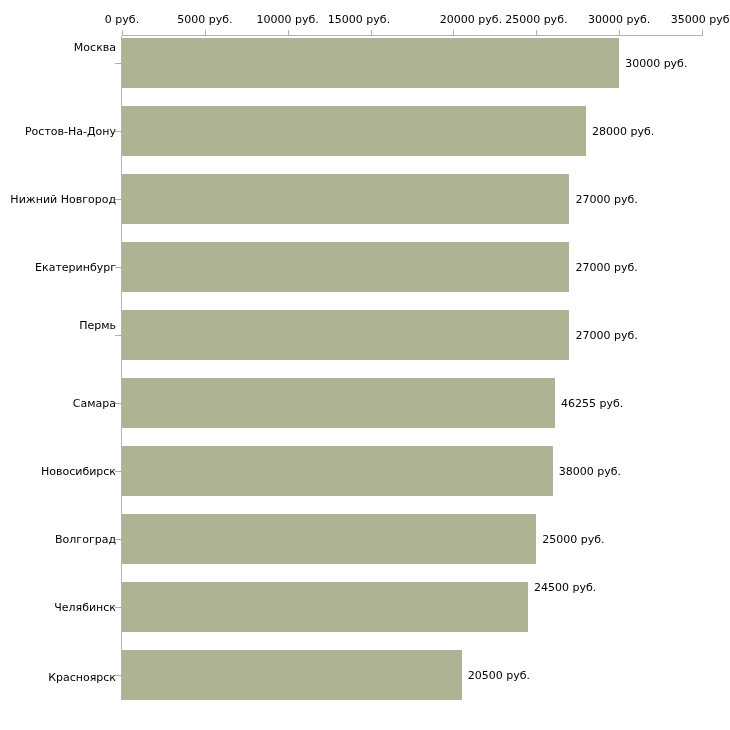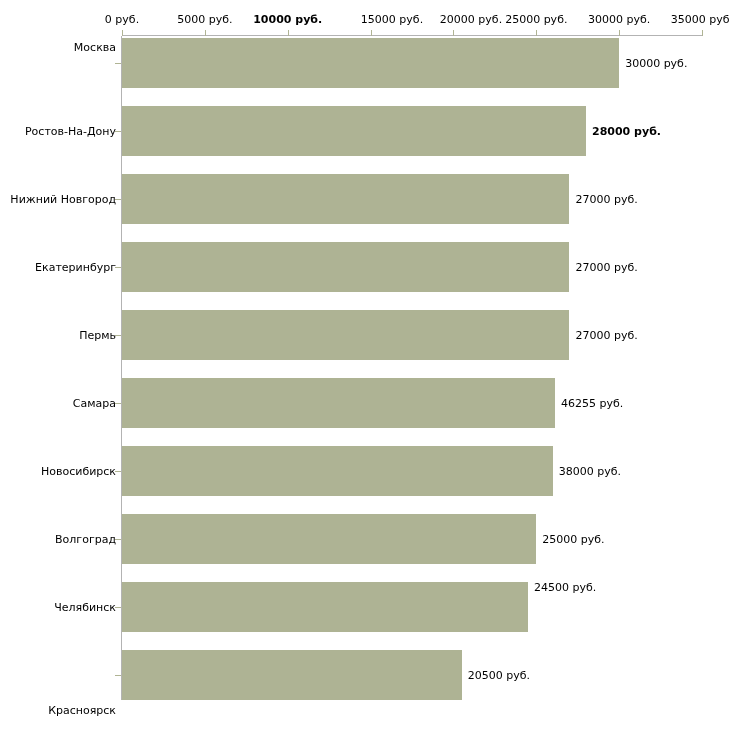--- a/index.html
+++ b/index.html
@@ -97,59 +97,59 @@
 
   <div class="axis-top-line"></div>
   <div class="axis-left-line"></div>
 
   <div id="xticks-layer">
       <div class="xtick" style="left: 122px;"></div>
       <div class="xtick-label" style="left: 122px;">0 руб.</div>
       <div class="xtick" style="left: 204.857px;"></div>
       <div class="xtick-label" style="left: 204.857px;">5000 руб.</div>
       <div class="xtick" style="left: 287.714px;"></div>
-      <div class="xtick-label" style="left: 287.714px; font-weight: bold;">10000 руб.</div>
+      <div class="xtick-label" style="left: 287.714px;">10000 руб.</div>
       <div class="xtick" style="left: 370.571px;"></div>
-      <div class="xtick-label" style="left: 392px;">15000 руб.</div>
+      <div class="xtick-label" style="left: 359px;">15000 руб.</div>
       <div class="xtick" style="left: 453.429px;"></div>
       <div class="xtick-label" style="left: 471px;">20000 руб.</div>
       <div class="xtick" style="left: 536.286px;"></div>
       <div class="xtick-label" style="left: 536.286px;">25000 руб.</div>
       <div class="xtick" style="left: 619.143px;"></div>
       <div class="xtick-label" style="left: 619.143px;">30000 руб.</div>
       <div class="xtick" style="left: 702px;"></div>
       <div class="xtick-label" style="left: 702px;">35000 руб.</div>
     </div>
   <div id="yticks-layer">
       <div class="ytick" style="top: 63px;"></div>
       <div class="ytick-label" style="top: 47px;">Москва</div>
       <div class="ytick" style="top: 131px;"></div>
       <div class="ytick-label" style="top: 131px;">Ростов-На-Дону</div>
       <div class="ytick" style="top: 199px;"></div>
       <div class="ytick-label" style="top: 199px;">Нижний Новгород</div>
       <div class="ytick" style="top: 267px;"></div>
       <div class="ytick-label" style="top: 267px;">Екатеринбург</div>
       <div class="ytick" style="top: 335px;"></div>
-      <div class="ytick-label" style="top: 335px;">Пермь</div>
+      <div class="ytick-label" style="top: 325px;">Пермь</div>
       <div class="ytick" style="top: 403px;"></div>
       <div class="ytick-label" style="top: 403px;">Самара</div>
       <div class="ytick" style="top: 471px;"></div>
       <div class="ytick-label" style="top: 471px;">Новосибирск</div>
       <div class="ytick" style="top: 539px;"></div>
       <div class="ytick-label" style="top: 539px;">Волгоград</div>
       <div class="ytick" style="top: 607px;"></div>
       <div class="ytick-label" style="top: 607px;">Челябинск</div>
       <div class="ytick" style="top: 675px;"></div>
-      <div class="ytick-label" style="top: 710px;">Красноярск</div>
+      <div class="ytick-label" style="top: 677px;">Красноярск</div>
     </div>
   <div id="bars-layer">
       <div class="bar" title="Москва 30000 руб." style="top: 38px; width: 497.143px; background: rgb(174, 179, 148);"></div>
       <div class="bar-label" style="left: 625.143px; top: 63px;">30000 руб.</div>
       <div class="bar" title="Ростов-На-Дону 28000 руб." style="top: 106px; width: 464px; background: rgb(174, 179, 148);"></div>
-      <div class="bar-label" style="left: 592px; top: 131px; font-weight: bold;">28000 руб.</div>
+      <div class="bar-label" style="left: 592px; top: 131px;">28000 руб.</div>
       <div class="bar" title="Нижний Новгород 27000 руб." style="top: 174px; width: 447.429px; background: rgb(174, 179, 148);"></div>
       <div class="bar-label" style="left: 575.429px; top: 199px;">27000 руб.</div>
       <div class="bar" title="Екатеринбург 27000 руб." style="top: 242px; width: 447.429px; background: rgb(174, 179, 148);"></div>
       <div class="bar-label" style="left: 575.429px; top: 267px;">27000 руб.</div>
       <div class="bar" title="Пермь 27000 руб." style="top: 310px; width: 447.429px; background: rgb(174, 179, 148);"></div>
       <div class="bar-label" style="left: 575.429px; top: 335px;">27000 руб.</div>
       <div class="bar" title="Самара 26125 руб." style="top: 378px; width: 432.929px; background: rgb(174, 179, 148);"></div>
       <div class="bar-label" style="left: 560.929px; top: 403px;">46255 руб.</div>
       <div class="bar" title="Новосибирск 26000 руб." style="top: 446px; width: 430.857px; background: rgb(174, 179, 148);"></div>
       <div class="bar-label" style="left: 558.857px; top: 471px;">38000 руб.</div>

